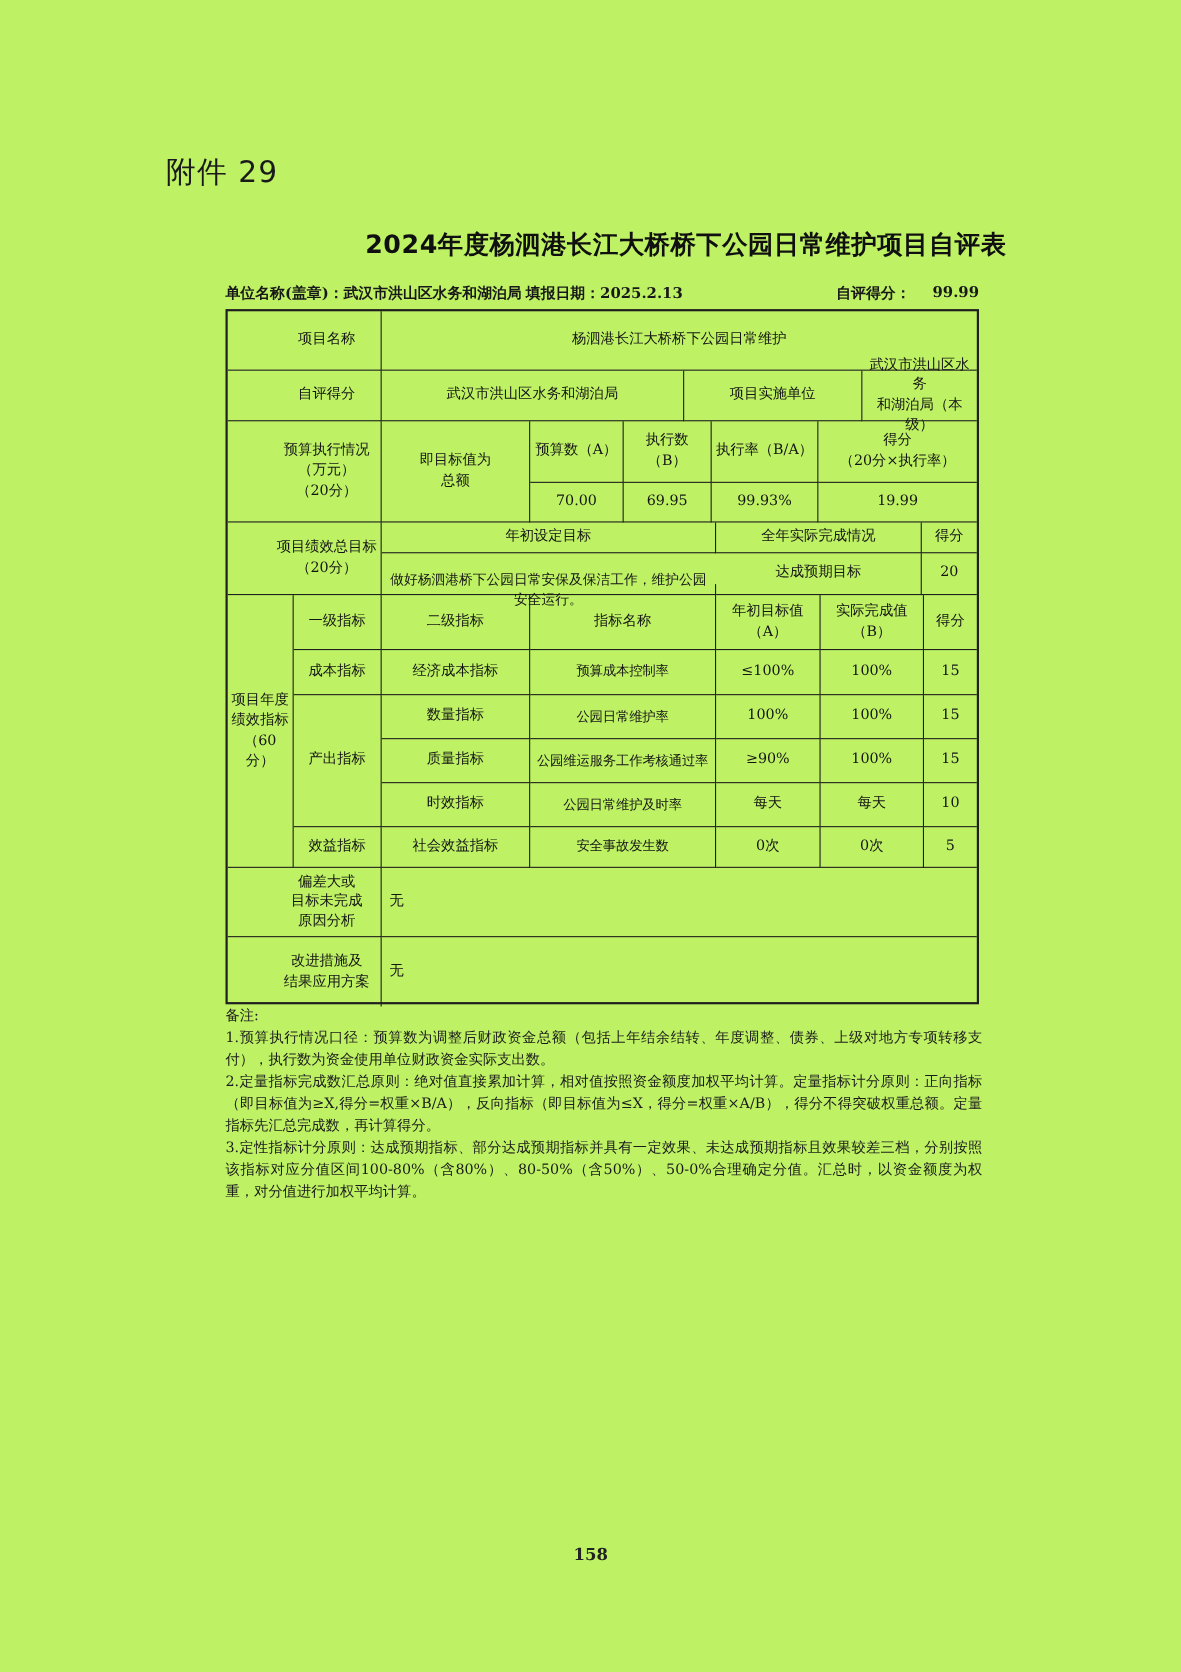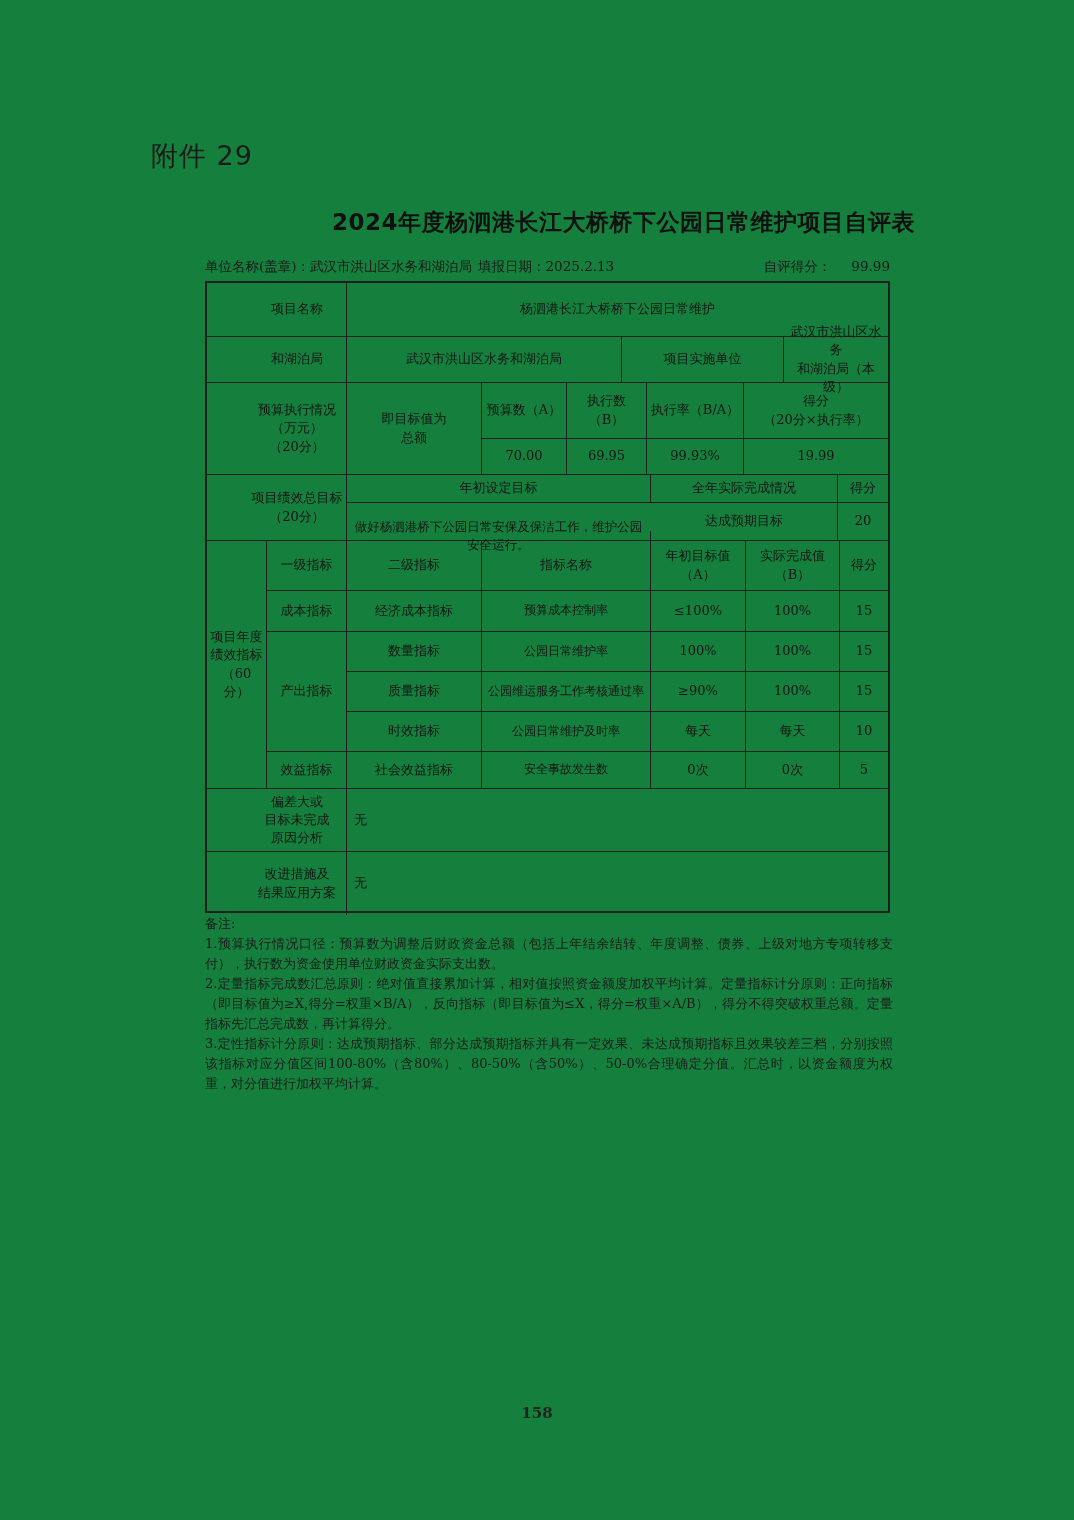--- a/index.html
+++ b/index.html
@@ -1,39 +1,39 @@
 <!DOCTYPE html>
 <html><head>
 <meta charset="utf-8">
 <style>
   html,body{margin:0;padding:0;background:#fff;}
   .page{
     position:relative;
     width:1074px;height:1520px;
-    background:#15803d;
+    background:#bef264;
     color:#141414;
     font-family:"DejaVu Serif", serif;
     overflow:hidden;
   }
   .attachment{
     position:absolute;left:151px;top:138px;
     font-size:27px;letter-spacing:1px;
     font-family:"DejaVu Sans", sans-serif;
     color:#1a1a1a;
   }
   .doc-title{
     position:absolute;left:180px;top:207px;width:735px;
     text-align:right;font-size:23px;font-weight:bold;
     letter-spacing:0.5px;
     font-family:"DejaVu Sans", sans-serif;
     color:#101010;
   }
   .meta-line{
     position:absolute;left:205px;top:258px;width:685px;height:22px;
-    font-size:13.5px;font-weight:400;color:#181818;
+    font-size:13.5px;font-weight:700;color:#181818;
   }
   .meta-unit{position:absolute;left:0;top:0;}
   .meta-date{position:absolute;left:273px;top:0;}
   .meta-score{position:absolute;right:0;top:0;display:flex;}
   .meta-score .gap{display:inline-block;width:20px;}
   
   .selftable{
     position:absolute;left:205px;top:281px;width:685px;height:632px;
     box-sizing:border-box;border:2px solid #1f1f1f;
     font-size:13px;
@@ -106,21 +106,21 @@
   </div>
 
   <div class="selftable">
 
     <div class="row h54">
       <div class="cell w140">项目名称</div>
       <div class="cell flex1 nr">杨泗港长江大桥桥下公园日常维护</div>
     </div>
 
     <div class="row h46">
-      <div class="cell w140">和湖泊局</div>
+      <div class="cell w140">自评得分</div>
       <div class="cell w275">武汉市洪山区水务和湖泊局</div>
       <div class="cell w162">项目实施单位</div>
       <div class="cell flex1 nr">武汉市洪山区水务
 和湖泊局（本级）</div>
     </div>
 
     <div class="row h92">
       <div class="cell w140">预算执行情况（万元）
 （20分）</div>
       <div class="cell w135">即目标值为

